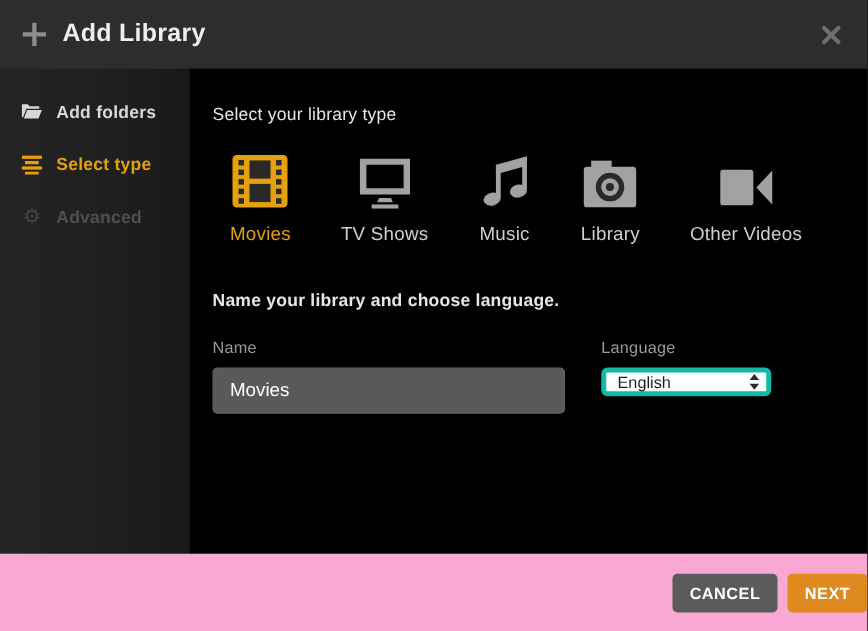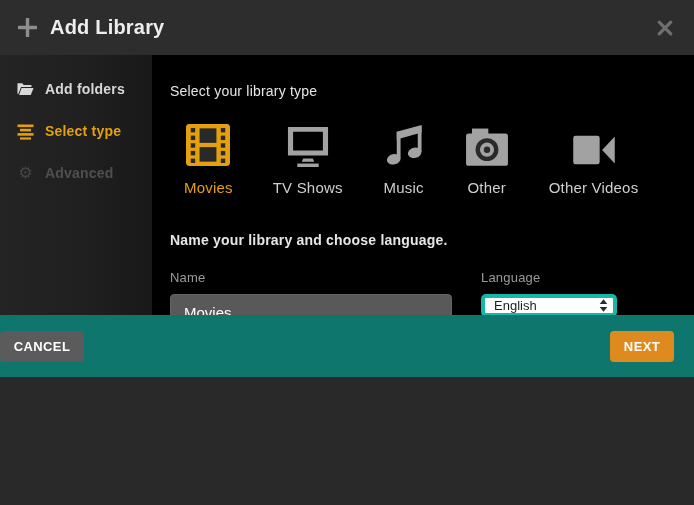--- a/index.html
+++ b/index.html
@@ -3,21 +3,21 @@
 <meta charset="utf-8">
 <style>
   * { margin:0; padding:0; box-sizing:border-box; }
   html,body { width:694px; height:505px; }
   body {
     font-family:"Liberation Sans", sans-serif;
     background:#292929;
     overflow:hidden;
   }
   .dialog {
-    width:694px; height:377px;
+    width:694px; height:505px;
     display:flex; flex-direction:column;
     background:#292929;
   }
 
   
   .header {
     height:55px; flex:0 0 55px;
     background:#2d2d2d;
     display:flex; align-items:center;
     padding:0 20px 0 18px;
@@ -92,23 +92,22 @@
     display:flex; align-items:center;
     padding:0 4px 0 9px; cursor:pointer;
     box-shadow:0 1px 1px rgba(0,0,0,.25);
   }
   .lang-value { flex:1; font-size:13px; color:#1f1f1f; }
   .select-arrows { width:11px; height:15px; flex:0 0 auto; }
 
   
   .footer {
     height:62px; flex:0 0 62px;
-    background:#0f766e;
-    display:flex; align-items:center; justify-content:space-between;
-    padding-right:20px;
+    background:#f9a8d4;
+    display:flex; align-items:center; justify-content:flex-end;
   }
   .btn {
     height:31px; border:none; border-radius:4px;
     font-family:"Liberation Sans", sans-serif;
     font-size:13px; font-weight:700; letter-spacing:.4px;
     color:#ffffff; cursor:pointer;
     display:inline-flex; align-items:center; justify-content:center;
   }
   .btn-cancel { background:#5b5b5b; width:84px; }
   .btn-next   { background:#df8a1e; width:64px; margin-left:8px; }
@@ -225,21 +224,21 @@
         <div class="type-cell">
           <span class="type-icon">
             <svg width="44" height="40" viewBox="0 0 23 21">
               <rect x="3.6" y="0.8" width="8.6" height="4" fill="#a2a2a2"></rect>
               <rect x="0.5" y="3.4" width="22" height="17" rx="1.4" fill="#a2a2a2"></rect>
               <circle cx="11.5" cy="11.9" r="6" fill="#292929"></circle>
               <circle cx="11.5" cy="11.9" r="3.7" fill="#a2a2a2"></circle>
               <circle cx="11.5" cy="11.9" r="1.7" fill="#292929"></circle>
             </svg>
           </span>
-          <span class="type-label">Other</span>
+          <span class="type-label">Library</span>
         </div>
 
         <div class="type-cell">
           <span class="type-icon">
             <svg width="44" height="34" viewBox="0 0 23 18">
               <rect x="0.5" y="1.5" width="14" height="15" rx="1.2" fill="#a2a2a2"></rect>
               <polygon points="22.5,1.8 22.5,16.2 15.8,9" fill="#a2a2a2"></polygon>
             </svg>
           </span>
           <span class="type-label">Other Videos</span>

